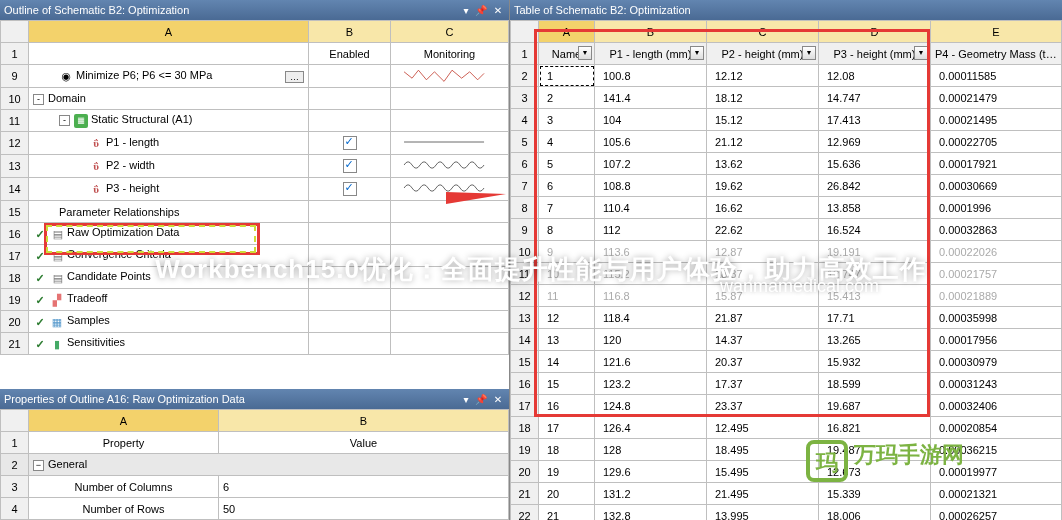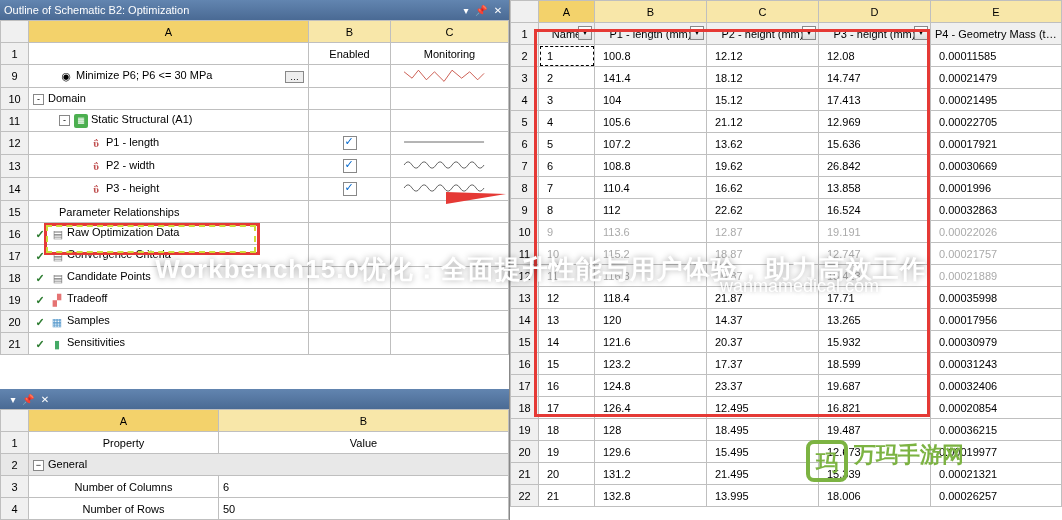--- a/index.html
+++ b/index.html
@@ -1,20 +1,20 @@
 <!DOCTYPE html>
 <html><head>
 <meta charset="utf-8">
 <style>
 * { box-sizing: border-box; margin: 0; padding: 0; font-family: "Segoe UI", Tahoma, sans-serif; font-size: 11px; }
 body { background: #fff; width: 1062px; height: 520px; overflow: hidden; position: relative; }
 .layout { display: flex; height: 100%; }
 .left { width: 509px; display: flex; flex-direction: column; }
 .right { flex: 1; display: flex; flex-direction: column; border-left: 1px solid #888; }
-.title-bar { background: linear-gradient(#6285b0,#4a6a94); color: #fff; padding: 10px 4px; display: flex; align-items: center; height: 18px; }
+.title-bar { background: linear-gradient(#6285b0,#4a6a94); color: #fff; padding: 10px 4px; display: flex; align-items: center; height: 18px; justify-content: space-between; }
 .title-bar .title { flex: 1; white-space: nowrap; overflow: hidden; }
 .title-bar .ctrl { width: 14px; height: 14px; display: inline-flex; align-items: center; justify-content: center; margin-left: 2px; cursor: pointer; color: #fff; font-size: 10px; }
 table { border-collapse: collapse; width: 100%; table-layout: fixed; }
 td, th { border: 1px solid #bfbfbf; padding: 2px 4px; height: 22px; background: #fff; overflow: hidden; white-space: nowrap; text-overflow: ellipsis; }
 th { background: #f0f0f0; font-weight: normal; text-align: center; }
 .rownum { background: #f0f0f0; text-align: center; width: 28px; }
 .col-letter { background: #f8e7a9; text-align: center; font-weight: normal; }
 .col-letter.sel { background: #f3d26b; }
 .outline-wrap { flex: 1 1 auto; overflow: hidden; position: relative; }
 .properties-wrap { flex: 0 0 auto; }
@@ -171,20 +171,21 @@
               <td class="main indent-0"><span class="icon icon-check">✓</span><span class="icon icon-sens">▮</span><span>Sensitivities</span></td>
               <td style="text-align: center;"></td>
               <td></td>
             </tr>
           </tbody>
       </table>
     </div>
 
     <div class="properties-wrap">
       <div class="title-bar">
+        <span class="title">Properties of Outline A16: Raw Optimization Data</span>
         <span class="ctrl">▾</span>
         <span class="ctrl">📌</span>
         <span class="ctrl">✕</span>
       </div>
       <table>
         <colgroup>
             <col style="width:28px">
             <col style="width:190px">
             <col>
           </colgroup>
@@ -214,20 +215,23 @@
               <td class="rownum">4</td>
               <td style="text-align:center">Number of Rows</td>
               <td>50</td>
             </tr>
           </tbody>
       </table>
     </div>
   </div>
 
   <div class="right">
+    <div class="title-bar">
+      <span class="title">Table of Schematic B2: Optimization</span>
+    </div>
     <table class="data-table">
       <colgroup>
           <col style="width:28px">
           <col style="width:56px">
           <col style="width:112px">
           <col style="width:112px">
           <col style="width:112px">
           <col>
         </colgroup>
       <tbody>

